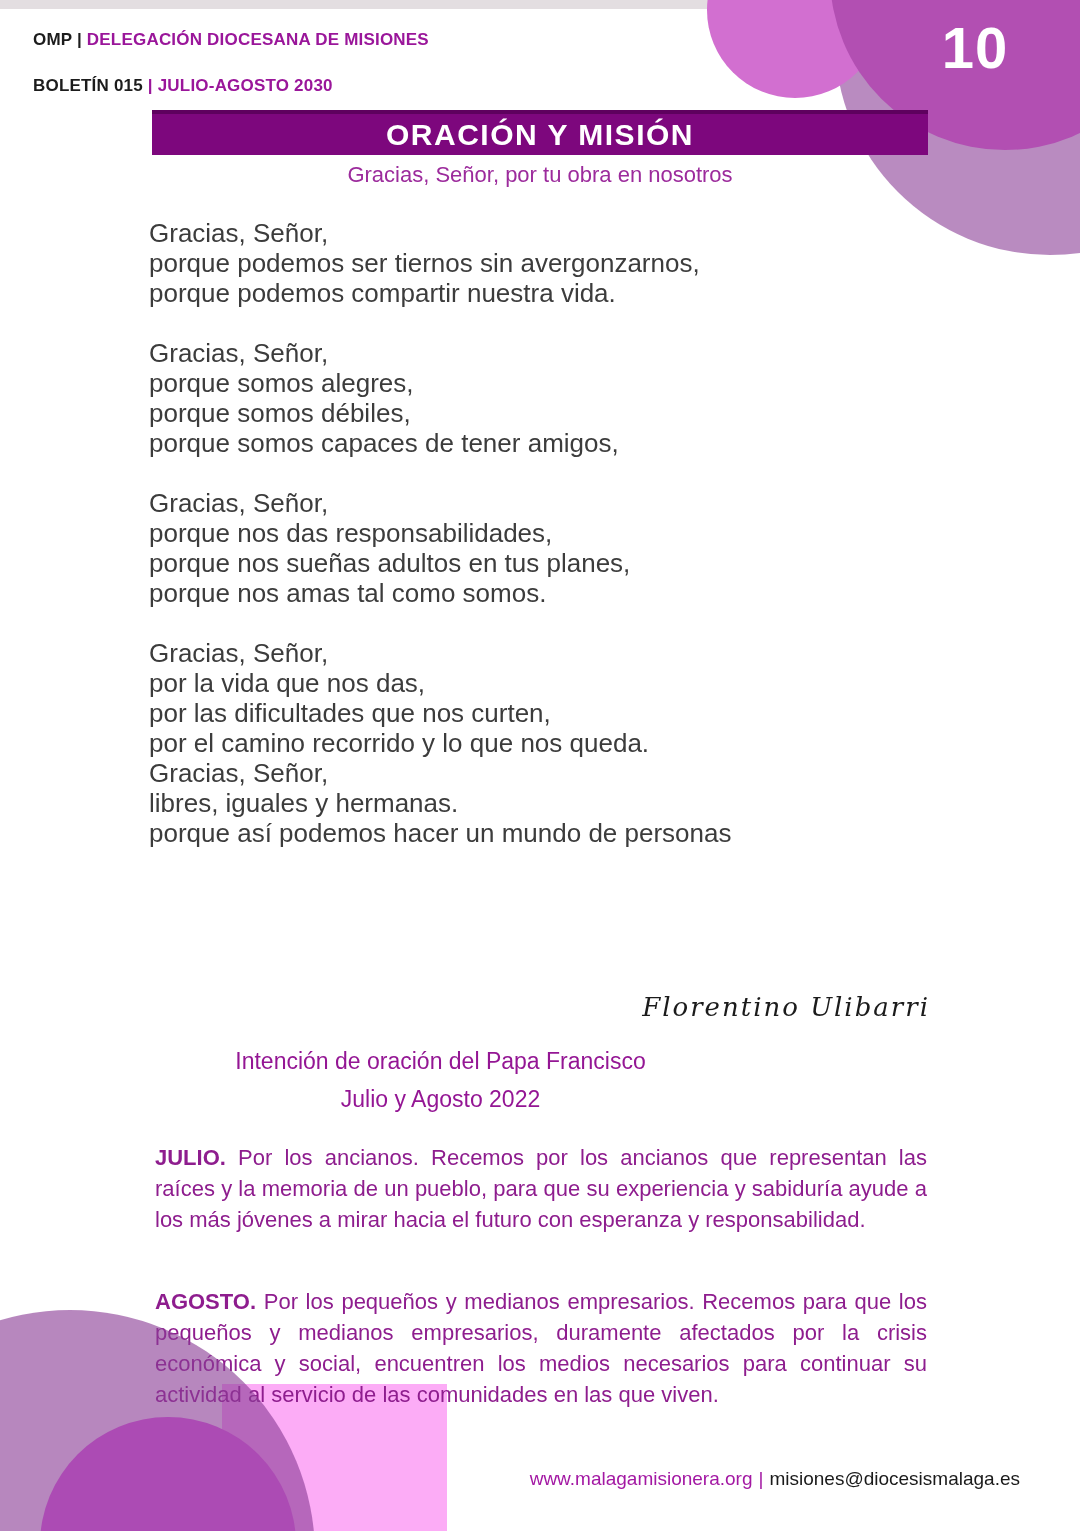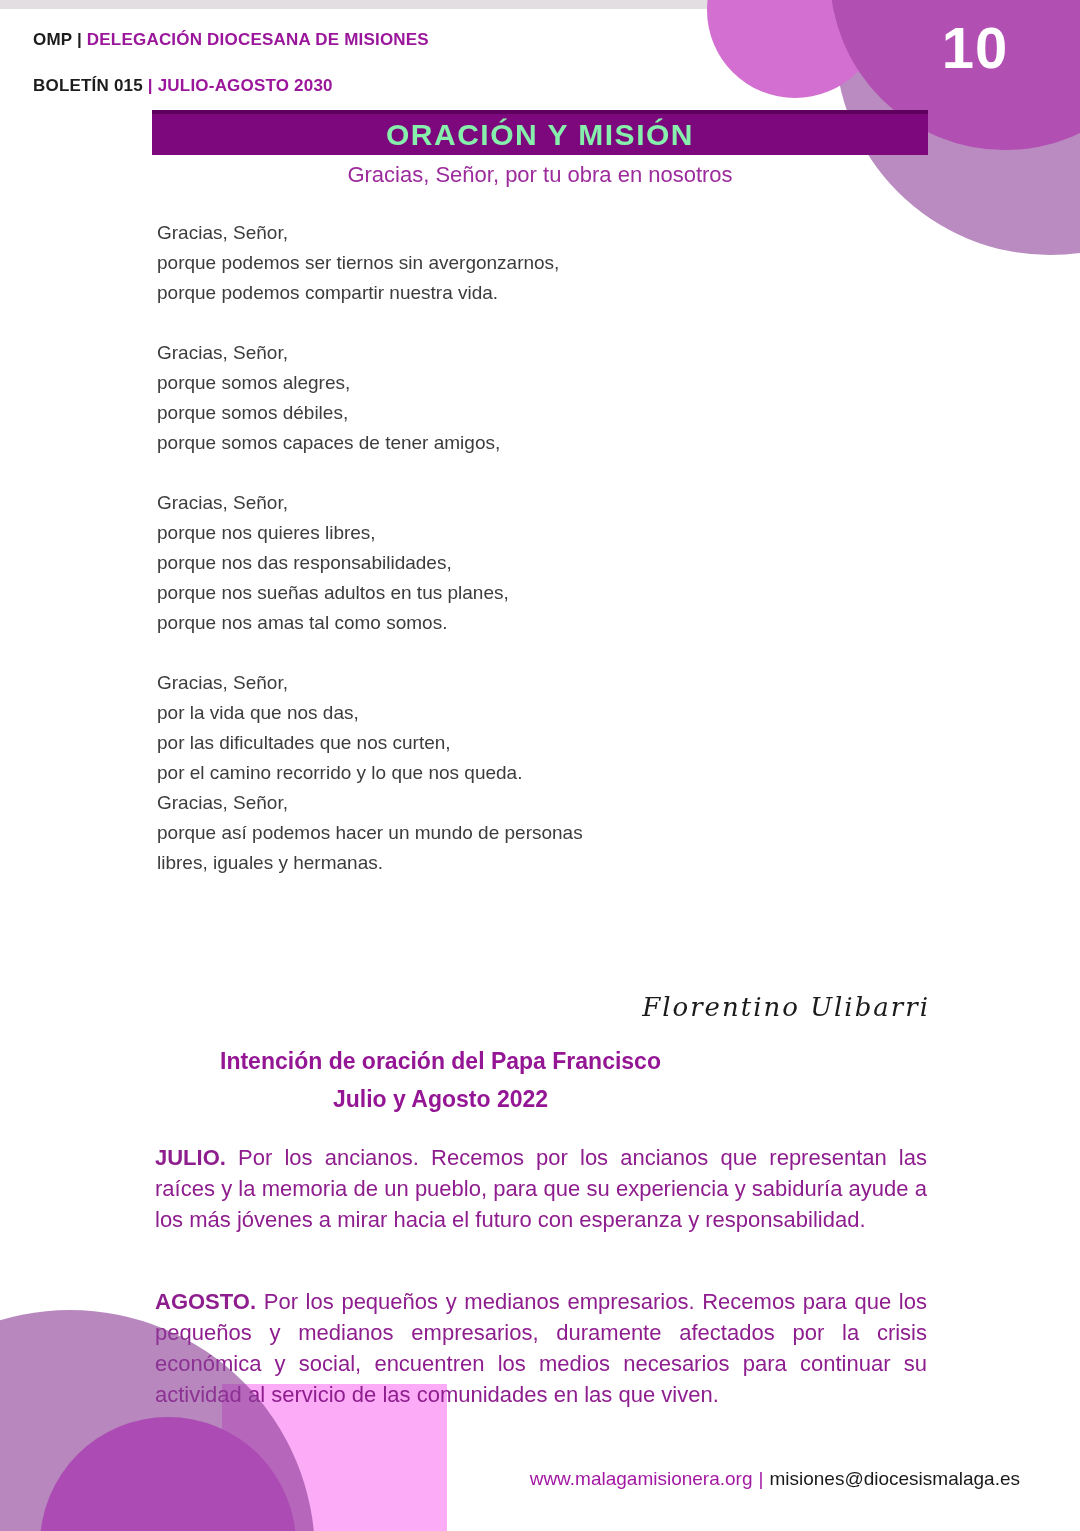--- a/index.html
+++ b/index.html
@@ -22,36 +22,36 @@
   .hdr-line1{top:30px;}
   .hdr-line2{top:76px;}
   .hdr-black{color:#1c1c1c;}
   .hdr-purple{color:#9a169a;}
   
   .banner{
     position:absolute;left:152px;top:110px;width:776px;height:45px;z-index:2;
     background:#7d077d;border-top:4px solid #5e015e;box-sizing:border-box;
     display:flex;align-items:center;justify-content:center;
   }
-  .banner-title{color:#86efac;font-size:30px;font-weight:bold;letter-spacing:1.5px;}
+  .banner-title{color:#ffffff;font-size:30px;font-weight:bold;letter-spacing:1.5px;}
   .subtitle{
     position:absolute;left:0;top:162px;width:1080px;text-align:center;z-index:2;
     color:#9c2b9c;font-size:22px;
   }
   
-  .poem{position:absolute;left:157px;top:218px;z-index:2;color:#3c3c3c;font-size:19px;line-height:30px;}
+  .poem{position:absolute;left:149px;top:218px;z-index:2;color:#3c3c3c;font-size:26px;line-height:30px;}
   .stanza{margin-bottom:30px;}
   .poem-line{white-space:nowrap;}
   .signature{
     position:absolute;right:150px;top:992px;width:800px;text-align:right;z-index:2;
     font-family:"DejaVu Serif",serif;font-style:italic;font-size:26px;letter-spacing:2px;color:#1b1b1b;
   }
   
   .intent-h{position:absolute;left:0;width:881px;text-align:center;z-index:2;
-    color:#941694;font-size:23px;font-weight:bold;}
+    color:#941694;font-size:23px;font-weight:normal;}
   .intent-h1{top:1048px;}
   .intent-h2{top:1086px;}
   .para{
     position:absolute;left:155px;width:772px;z-index:2;margin:0;
     color:#8e1d8e;font-size:22px;line-height:31px;text-align:justify;
   }
   .para .lead{font-weight:bold;}
   .para-julio{top:1142px;}
   .para-agosto{top:1286px;}
   
@@ -103,33 +103,32 @@
       <div class="poem-line">porque podemos compartir nuestra vida.</div>
     </div>
     <div class="stanza">
       <div class="poem-line">Gracias, Señor,</div>
       <div class="poem-line">porque somos alegres,</div>
       <div class="poem-line">porque somos débiles,</div>
       <div class="poem-line">porque somos capaces de tener amigos,</div>
     </div>
     <div class="stanza">
       <div class="poem-line">Gracias, Señor,</div>
-      <div class="poem-line">porque nos quieres libres,</div>
       <div class="poem-line">porque nos das responsabilidades,</div>
       <div class="poem-line">porque nos sueñas adultos en tus planes,</div>
       <div class="poem-line">porque nos amas tal como somos.</div>
     </div>
     <div class="stanza">
       <div class="poem-line">Gracias, Señor,</div>
       <div class="poem-line">por la vida que nos das,</div>
       <div class="poem-line">por las dificultades que nos curten,</div>
       <div class="poem-line">por el camino recorrido y lo que nos queda.</div>
       <div class="poem-line">Gracias, Señor,</div>
+      <div class="poem-line">libres, iguales y hermanas.</div>
       <div class="poem-line">porque así podemos hacer un mundo de personas</div>
-      <div class="poem-line">libres, iguales y hermanas.</div>
     </div>
   </div>
 
   <div class="signature">Florentino Ulibarri</div>
 
   <div class="intent-h intent-h1">Intención de oración del Papa Francisco</div>
   <div class="intent-h intent-h2">Julio y Agosto 2022</div>
 
   <p class="para para-julio"><span class="lead">JULIO.</span><span> Por los ancianos. Recemos por los ancianos que representan las raíces y la memoria de un pueblo, para que su experiencia y sabiduría ayude a los más jóvenes a mirar hacia el futuro con esperanza y responsabilidad.</span></p>
 

